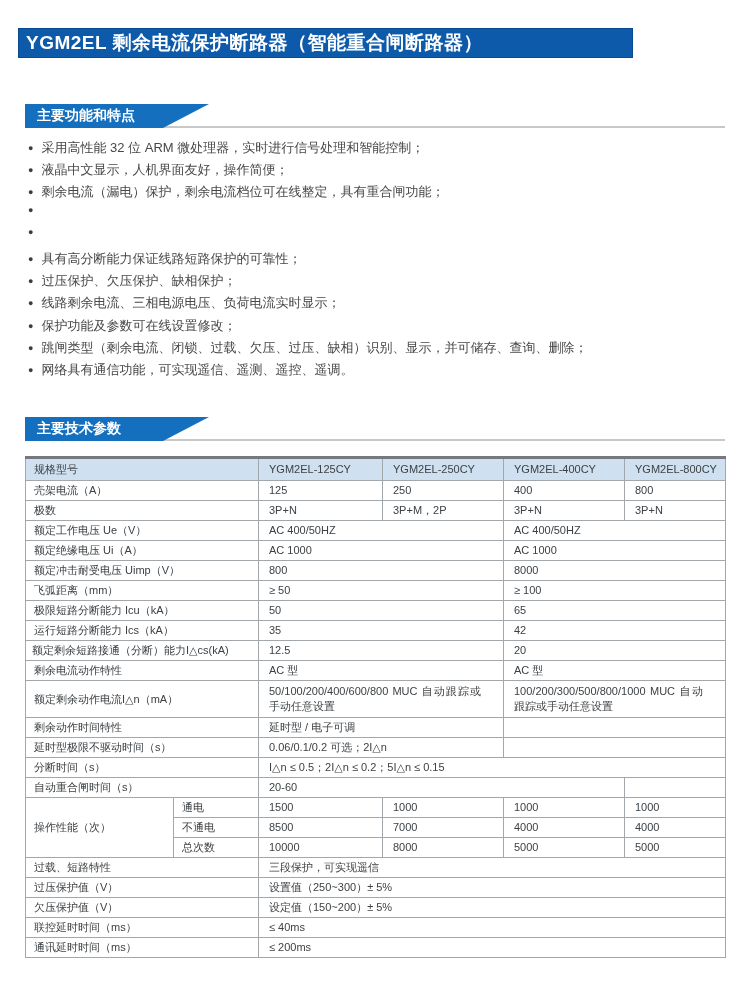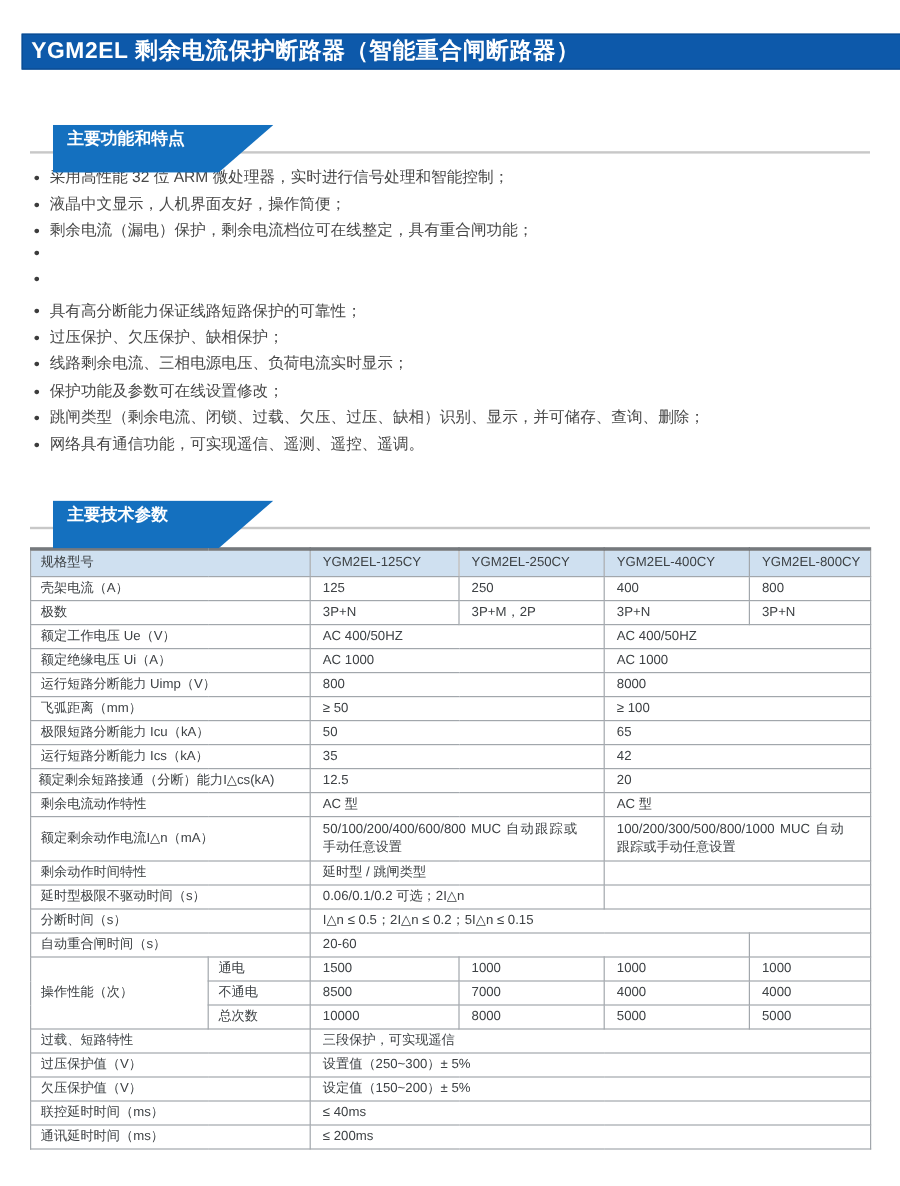--- a/index.html
+++ b/index.html
@@ -2,38 +2,38 @@
 <html><head>
 <meta charset="utf-8">
 <style>
   html,body { margin:0; padding:0; background:#ffffff; }
   .page {
     position:relative; width:750px; height:988px; background:#ffffff;
     font-family:"Liberation Sans","DejaVu Sans",sans-serif; overflow:hidden;
   }
   
   .title-bar {
-    position:absolute; top:28px; left:18px; width:733px; height:30px;
+    position:absolute; top:28px; left:18px; width:615px; height:30px;
     background:#0d59aa; border:1px solid #0a4a90; box-sizing:border-box;
   }
   .title-bar .title-text {
     color:#ffffff; font-weight:bold; font-size:19px; line-height:28px;
     padding-left:7px; letter-spacing:0.5px; white-space:nowrap;
   }
   
   .section-header { position:absolute; left:25px; width:700px; height:24px; }
   .section-header .rule {
     position:absolute; left:0; right:0; bottom:0; height:2px; background:#c8c8c8;
   }
   .section-header .tab {
-    position:absolute; top:0; left:0; width:184px; height:40px;
+    position:absolute; top:0; left:0; width:184px; height:24px;
     background:#1470bf;
     clip-path:polygon(0 0, 100% 0, 75% 100%, 0 100%);
     color:#ffffff; font-size:14px; font-weight:bold; line-height:23px;
-    padding-left:12px; box-sizing:border-box; z-index:2;margin-left:19px;
+    padding-left:12px; box-sizing:border-box; z-index:2;
   }
   #features-header { top:104px; }
   #specs-header    { top:417px;text-decoration:underline; }
   
   .features-list { position:absolute; top:139px; left:25px; width:710px; }
   .feature-item {
     display:flex; align-items:baseline; height:22.2px;
     font-size:13px; color:#474747; white-space:nowrap;
   }
   .feature-item .bullet {
@@ -155,21 +155,21 @@
         <td colspan="2">额定工作电压 Ue（V）</td>
         <td class="val" colspan="2">AC 400/50HZ</td>
         <td class="val" colspan="2">AC 400/50HZ</td>
       </tr>
       <tr>
         <td colspan="2">额定绝缘电压 Ui（A）</td>
         <td class="val" colspan="2">AC 1000</td>
         <td class="val" colspan="2">AC 1000</td>
       </tr>
       <tr>
-        <td colspan="2">运行短路分断能力 Uimp（V）</td>
+        <td colspan="2">额定冲击耐受电压 Uimp（V）</td>
         <td class="val" colspan="2">800</td>
         <td class="val" colspan="2">8000</td>
       </tr>
       <tr>
         <td colspan="2">飞弧距离（mm）</td>
         <td class="val" colspan="2">≥ 50</td>
         <td class="val" colspan="2">≥ 100</td>
       </tr>
       <tr>
         <td colspan="2">极限短路分断能力 Icu（kA）</td>
@@ -191,21 +191,21 @@
         <td class="val" colspan="2">AC 型</td>
         <td class="val" colspan="2">AC 型</td>
       </tr>
       <tr>
         <td colspan="2">额定剩余动作电流I△n（mA）</td>
         <td class="val wrap" colspan="2">50/100/200/400/600/800 MUC 自动跟踪或手动任意设置</td>
         <td class="val wrap" colspan="2">100/200/300/500/800/1000 MUC 自动跟踪或手动任意设置</td>
       </tr>
       <tr>
         <td colspan="2">剩余动作时间特性</td>
-        <td class="val" colspan="2">延时型 / 跳闸类型</td>
+        <td class="val" colspan="2">延时型 / 电子可调</td>
         <td class="val" colspan="2"></td>
       </tr>
       <tr>
         <td colspan="2">延时型极限不驱动时间（s）</td>
         <td class="val" colspan="2">0.06/0.1/0.2 可选；2I△n</td>
         <td class="val" colspan="2"></td>
       </tr>
       <tr>
         <td colspan="2">分断时间（s）</td>
         <td class="val" colspan="4">I△n ≤ 0.5；2I△n ≤ 0.2；5I△n ≤ 0.15</td>

